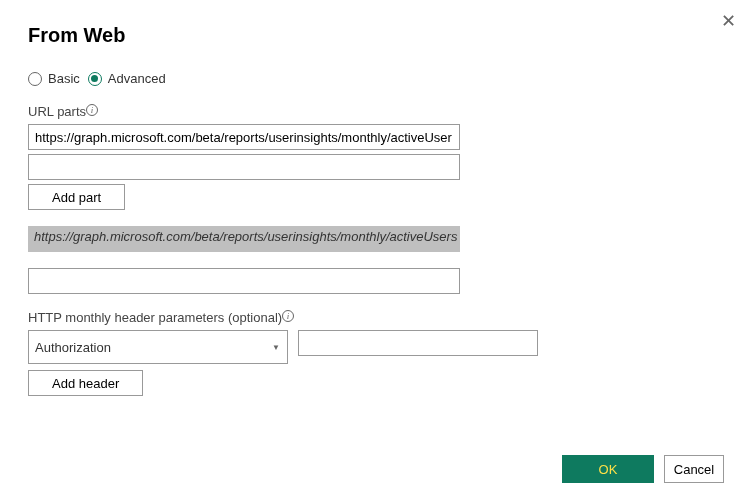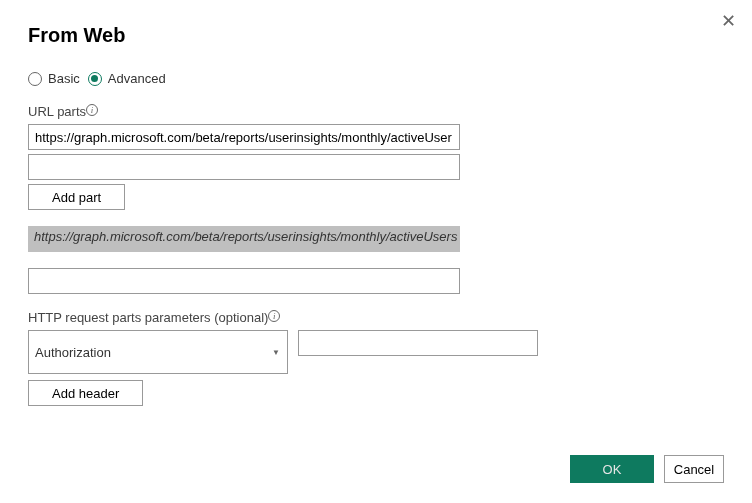--- a/index.html
+++ b/index.html
@@ -116,21 +116,21 @@
       display: flex;
       gap: 10px;
       margin-bottom: 6px;
     }
     .select-wrap {
       position: relative;
       width: 260px;
     }
     .select-input {
       width: 100%;
-      height: 44px;
+      height: 34px;
       border: 1px solid #999;
       padding: 2px 24px 2px 6px;
       font-size: 13px;
       background: #fff;
       cursor: pointer;
       display: flex;
       align-items: center;
     }
     .chevron {
       position: absolute;
@@ -150,23 +150,23 @@
     }
     .footer {
       position: absolute;
       right: 28px;
       bottom: 20px;
       display: flex;
       gap: 10px;
     }
     .btn-primary {
       background: #0e7a5f;
-      color: #e5e5e5;
+      color: #fde047;
       border: 1px solid #0e7a5f;
-      width: 84px;
+      width: 92px;
       height: 28px;
       font-size: 13px;
       cursor: pointer;
     }
     .btn-secondary {
       background: #fff;
       border: 1px solid #999;
       width: 60px;
       height: 28px;
       font-size: 13px;
@@ -204,21 +204,21 @@
 <div class="field-group">
   <div class="preview-box">https://graph.microsoft.com/beta/reports/userinsights/monthly/activeUsers</div>
 </div>
 
 <div class="field-group">
   <input class="text-input" type="text" value="" style="">
 </div>
 
 <div class="field-group">
   <div class="field-label">
-    <span>HTTP request parts parameters (optional)</span>
+    <span>HTTP monthly header parameters (optional)</span>
     <span class="info-icon">i</span>
   </div>
   <div class="header-row">
     <div class="select-wrap">
       <div class="select-input">Authorization</div>
       <span class="chevron">▼</span>
     </div>
     <input class="header-value" type="text" value="" style="">
   </div>
   <button class="btn">Add header</button>

